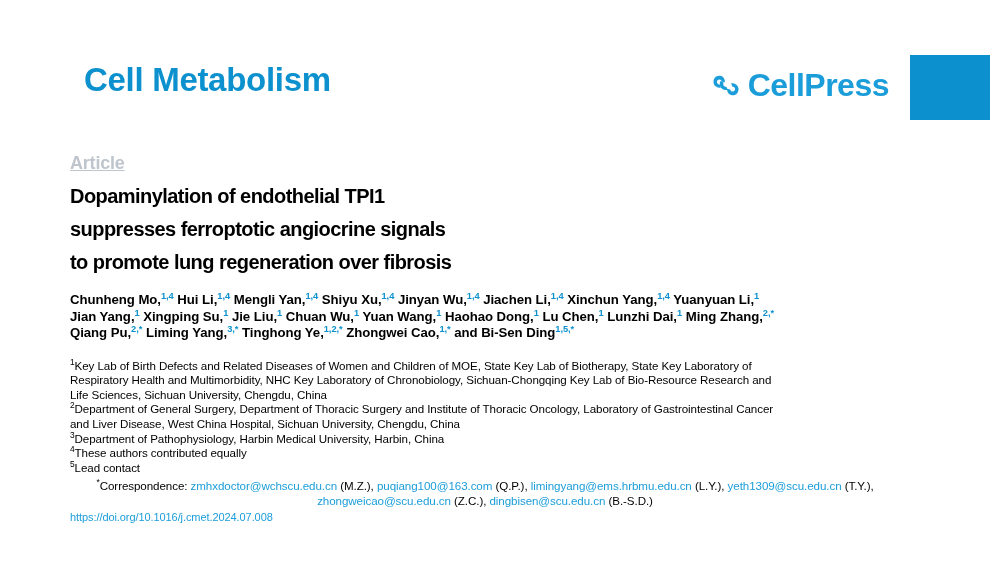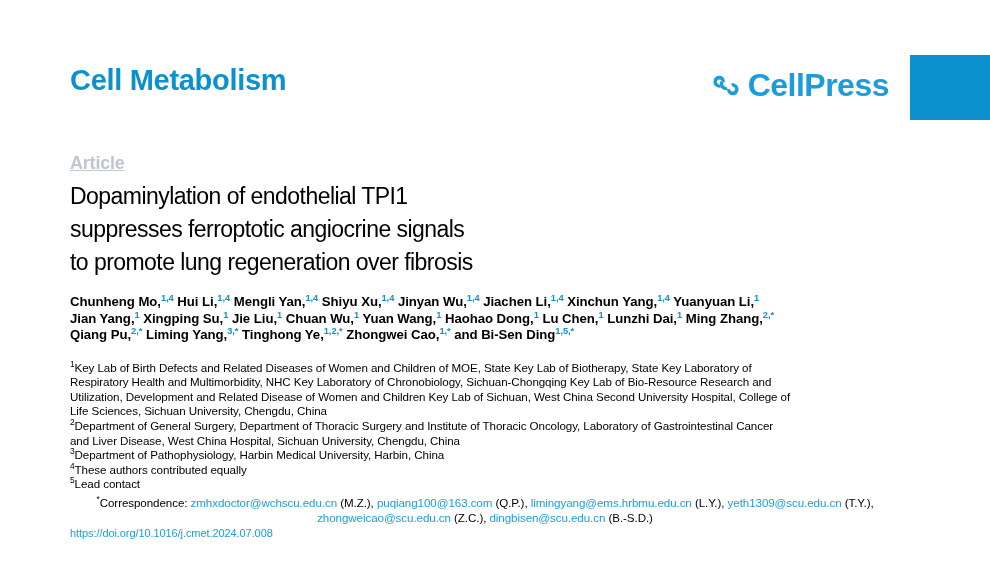--- a/index.html
+++ b/index.html
@@ -25,23 +25,23 @@
   
   .masthead {
     position: absolute;
     left: 0;
     top: 55px;
     width: 990px;
     height: 70px;
   }
   .journal-title {
     position: absolute;
-    left: 70px;
+    left: 84px;
     top: 5px;
-    font-size: 29px;
+    font-size: 33px;
     font-weight: bold;
     color: #0d91ce;
     letter-spacing: -0.3px;
     line-height: 40px;
     white-space: nowrap;
   }
   .brand {
     position: absolute;
     right: 101px;
     top: 17px;
@@ -81,22 +81,22 @@
   .kicker {
     font-size: 18px;
     font-weight: bold;
     color: #bfc5cd;
     line-height: 22px;
     letter-spacing: -0.2px;
     text-decoration: underline;
   }
   .article-title {
     margin-top: 6px;
-    font-size: 23px;
-    font-weight: normal;
+    font-size: 20px;
+    font-weight: bold;
     line-height: 33px;
     letter-spacing: -0.55px;
     color: #000000;
   }
   .article-title .tline { display: block; white-space: nowrap; }
 
   
   .authors {
     margin-top: 12px;
     font-size: 13.2px;
@@ -195,21 +195,20 @@
     <div class="authors">
       <span class="aline" id="auth-l1"><span>Chunheng Mo,</span><sup class="mark">1,4</sup><span> Hui Li,</span><sup class="mark">1,4</sup><span> Mengli Yan,</span><sup class="mark">1,4</sup><span> Shiyu Xu,</span><sup class="mark">1,4</sup><span> Jinyan Wu,</span><sup class="mark">1,4</sup><span> Jiachen Li,</span><sup class="mark">1,4</sup><span> Xinchun Yang,</span><sup class="mark">1,4</sup><span> Yuanyuan Li,</span><sup class="mark">1</sup></span>
       <span class="aline" id="auth-l2"><span>Jian Yang,</span><sup class="mark">1</sup><span> Xingping Su,</span><sup class="mark">1</sup><span> Jie Liu,</span><sup class="mark">1</sup><span> Chuan Wu,</span><sup class="mark">1</sup><span> Yuan Wang,</span><sup class="mark">1</sup><span> Haohao Dong,</span><sup class="mark">1</sup><span> Lu Chen,</span><sup class="mark">1</sup><span> Lunzhi Dai,</span><sup class="mark">1</sup><span> Ming Zhang,</span><sup class="mark">2,*</sup></span>
       <span class="aline" id="auth-l3"><span>Qiang Pu,</span><sup class="mark">2,*</sup><span> Liming Yang,</span><sup class="mark">3,*</sup><span> Tinghong Ye,</span><sup class="mark">1,2,*</sup><span> Zhongwei Cao,</span><sup class="mark">1,*</sup><span> and Bi-Sen Ding</span><sup class="mark">1,5,*</sup></span>
     </div>
 
     <div class="affiliations" id="affil-host">
         <div class="affil">
           <span class="wline"><sup class="num">1</sup>Key Lab of Birth Defects and Related Diseases of Women and Children of MOE, State Key Lab of Biotherapy, State Key Laboratory of</span>
           <span class="wline">Respiratory Health and Multimorbidity, NHC Key Laboratory of Chronobiology, Sichuan-Chongqing Key Lab of Bio-Resource Research and</span>
-          <span class="wline">Utilization, Development and Related Disease of Women and Children Key Lab of Sichuan, West China Second University Hospital, College of</span>
           <span class="wline">Life Sciences, Sichuan University, Chengdu, China</span>
         </div>
         <div class="affil">
           <span class="wline"><sup class="num">2</sup>Department of General Surgery, Department of Thoracic Surgery and Institute of Thoracic Oncology, Laboratory of Gastrointestinal Cancer</span>
           <span class="wline">and Liver Disease, West China Hospital, Sichuan University, Chengdu, China</span>
         </div>
         <div class="affil">
           <span class="wline"><sup class="num">3</sup>Department of Pathophysiology, Harbin Medical University, Harbin, China</span>
         </div>
         <div class="affil">

